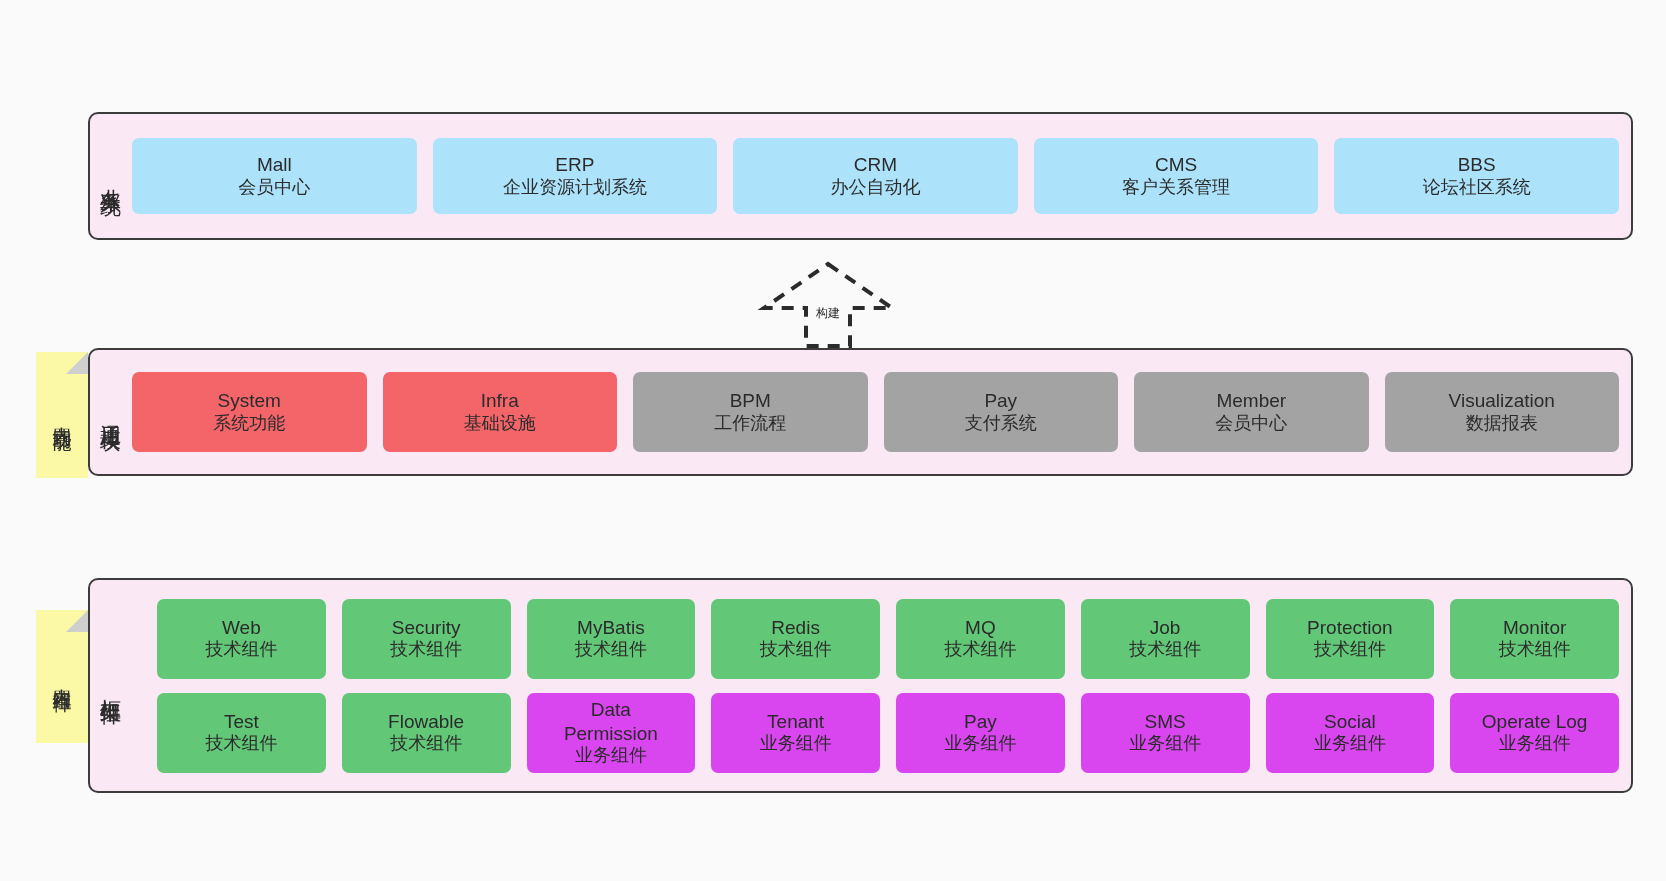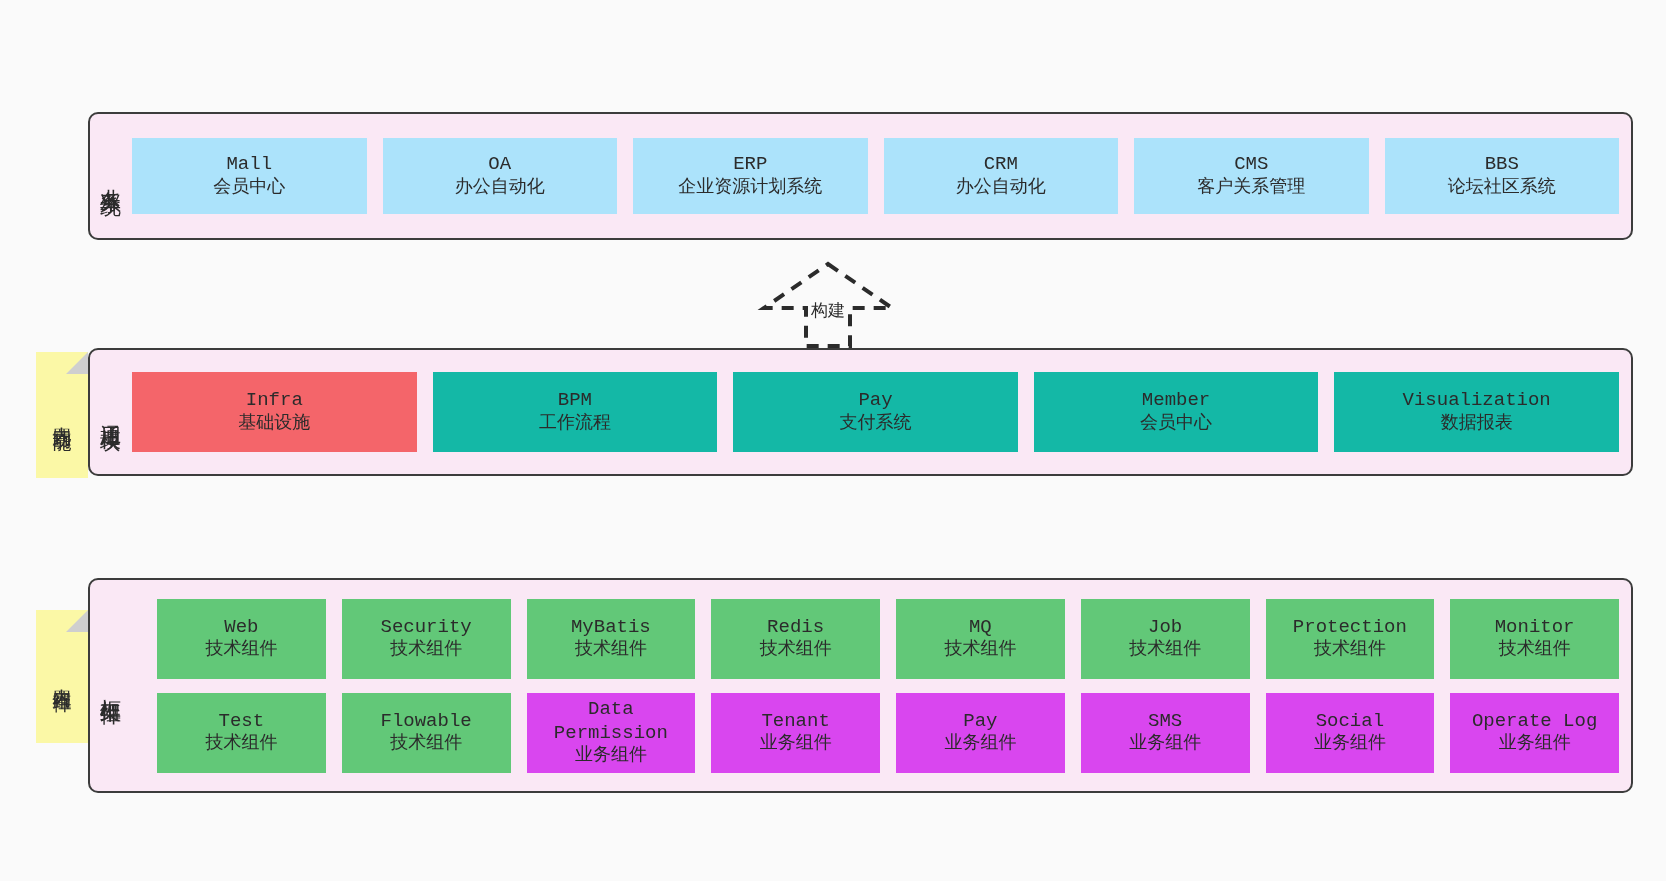--- a/index.html
+++ b/index.html
@@ -53,38 +53,37 @@
   }
   .row {
     display: flex;
     flex-direction: row;
     gap: 16px;
   }
 
   
   .card {
     flex: 1 1 0;
-    border-radius: 0;
+    border-radius: 7px;
     display: flex;
     flex-direction: column;
     align-items: center;
     justify-content: center;
     text-align: center;
     line-height: 1.22;
     color: #2b2b2b;
     padding: 4px 15px;
     overflow: hidden;
-    font-family: Liberation Mono, monospace;
   }
   .card .en { font-size: 19px; }
   .card .cn { font-size: 18px; }
 
   .card.blue       { background: #ace3fb; }
   .card.red-strong { background: #f4656a; }
-  .card.red-light  { background: #14b8a6; }
+  .card.red-light  { background: #a3a3a3; }
   .card.green-strong { background: #62c878; }
   .card.green-light  { background: #d946ef; }
 
   
   #layer-business { left: 88px;  top: 112px; width: 1545px; height: 128px; }
   #layer-business .card { height: 76px; }
 
   #layer-common   { left: 88px;  top: 348px; width: 1545px; height: 128px; }
   #layer-common .card { height: 80px; }
 
@@ -124,21 +123,21 @@
     position: absolute;
     width: 160px;
     height: 92px;
   }
   .uml-arrow svg { display: block; width: 100%; height: 100%; }
   .uml-arrow .arrow-label {
     position: absolute;
     left: 0; right: 0;
     bottom: 28px;
     text-align: center;
-    font-size: 17px;
+    font-size: 12px;
     color: #2b2b2b;
     user-select: none;
     pointer-events: none;
   }
   #arrow-build   { left: 748px; top: 258px; }
   #arrow-realize { left: 762px; top: 488px; }
 </style>
 </head>
 <body>
 
@@ -146,24 +145,20 @@
 
   <div class="layer" id="layer-business">
     <div class="layer-title">业务系统</div>
     <div class="layer-body">
       <div class="row">
         <div class="card blue">
           <div class="en">Mall</div>
           <div class="cn">会员中心</div>
         </div>
         <div class="card blue">
-          <div class="en">OA</div>
-          <div class="cn">办公自动化</div>
-        </div>
-        <div class="card blue">
           <div class="en">ERP</div>
           <div class="cn">企业资源计划系统</div>
         </div>
         <div class="card blue">
           <div class="en">CRM</div>
           <div class="cn">办公自动化</div>
         </div>
         <div class="card blue">
           <div class="en">CMS</div>
           <div class="cn">客户关系管理</div>
@@ -185,20 +180,24 @@
 
   <div class="note" id="note-builtin-func">
     <span>内置功能</span>
   </div>
 
   <div class="layer" id="layer-common">
     <div class="layer-title">通用模块</div>
     <div class="layer-body">
       <div class="row">
         <div class="card red-strong">
+          <div class="en">System</div>
+          <div class="cn">系统功能</div>
+        </div>
+        <div class="card red-strong">
           <div class="en">Infra</div>
           <div class="cn">基础设施</div>
         </div>
         <div class="card red-light">
           <div class="en">BPM</div>
           <div class="cn">工作流程</div>
         </div>
         <div class="card red-light">
           <div class="en">Pay</div>
           <div class="cn">支付系统</div>

